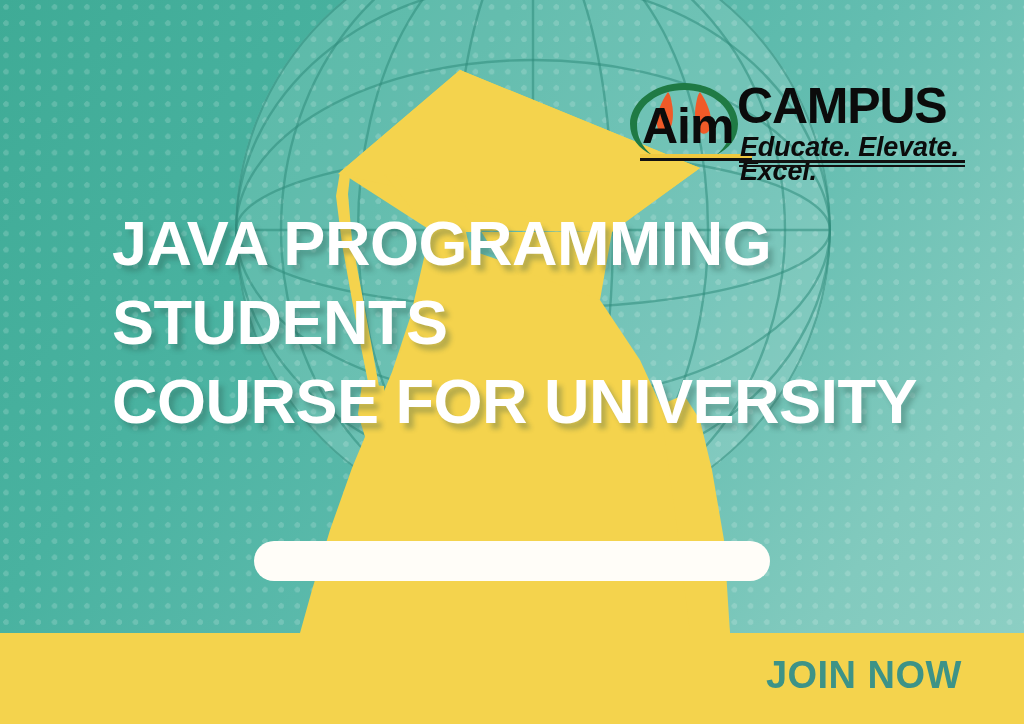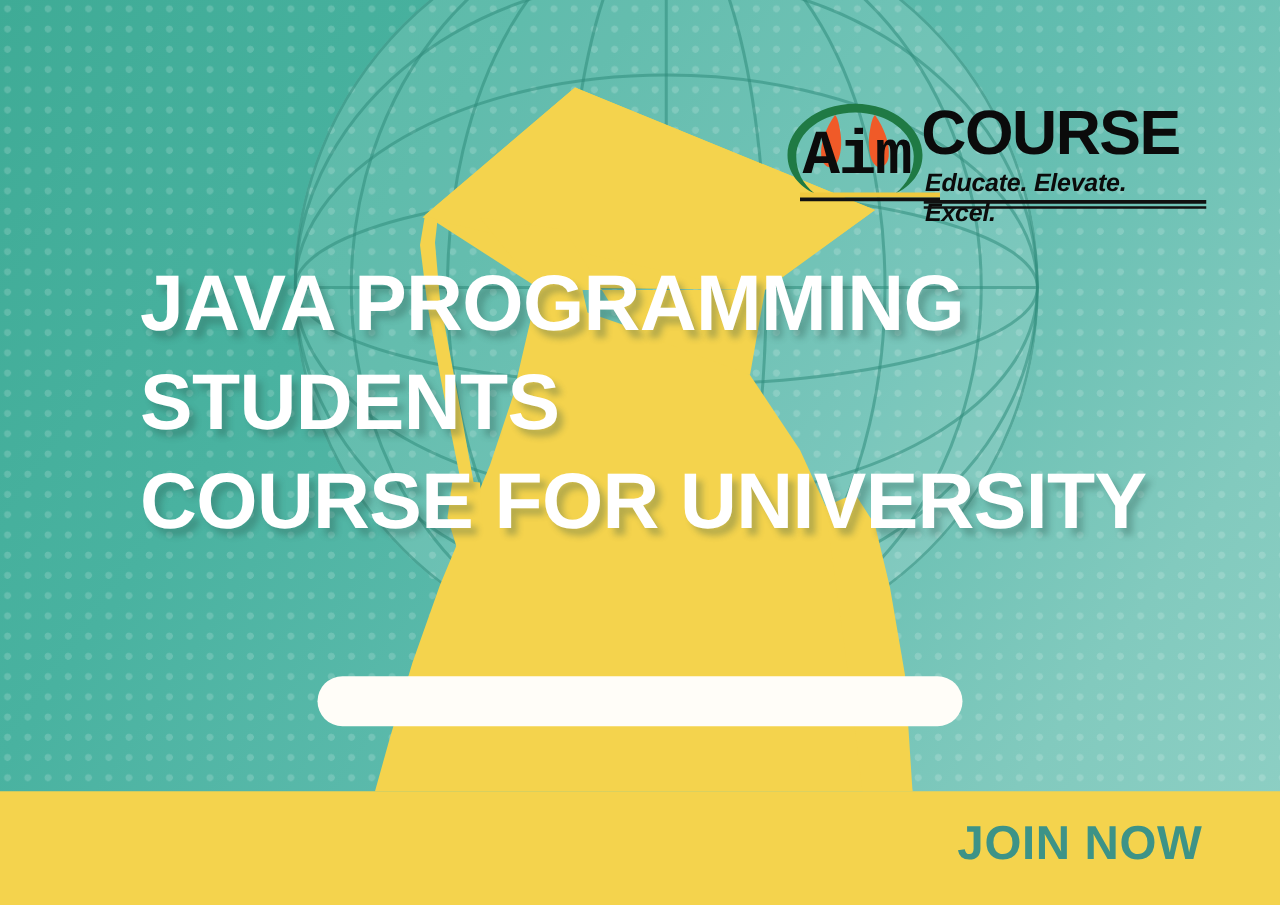--- a/index.html
+++ b/index.html
@@ -122,21 +122,21 @@
     left: 0;
     top: 4px;
     width: 122px;
     height: 86px;
   }
   .logo-mark svg { display: block; width: 100%; height: 100%; }
   .logo-aim-text {
     position: absolute;
     left: 19px;
     top: 29px;
-    font-family: Liberation Mono, monospace;
+    font-family: Liberation Sans, sans-serif;
     font-weight: 700;
     font-size: 50px;
     line-height: 50px;
     color: #0b0b0b;
     letter-spacing: -1px;
   }
   .logo-underline-yellow {
     position: absolute;
     left: 17px;
     top: 82px;
@@ -163,21 +163,21 @@
     color: #0b0b0b;
     letter-spacing: -1.2px;
   }
   .logo-tagline {
     position: absolute;
     left: 117px;
     top: 63px;
     font-family: "Liberation Sans", sans-serif;
     font-style: italic;
     font-weight: 700;
-    font-size: 20px;
+    font-size: 27px;
     line-height: 24px;
     color: #0b0b0b;
     letter-spacing: -0.2px;
   }
   .logo-tagline-rule1 {
     position: absolute;
     left: 116px;
     top: 88px;
     width: 226px;
     height: 3px;
@@ -268,19 +268,19 @@
 
         <path d="M45 16 C38 26 33 38 34 49 C35 57 41 60 45 56
                  C50 51 51 38 49 28 C48 22 47 18 45 16 Z" fill="#f05a28"></path>
         <path d="M77 16 C84 26 89 38 88 49 C87 57 81 60 77 56
                  C72 51 71 38 73 28 C74 22 75 18 77 16 Z" fill="#f05a28"></path>
       </svg>
     </div>
     <div class="logo-aim-text">Aim</div>
     <div class="logo-underline-yellow"></div>
     <div class="logo-underline-black"></div>
-    <div class="logo-campus">COURSE</div>
+    <div class="logo-campus">CAMPUS</div>
     <div class="logo-tagline">Educate. Elevate. Excel.</div>
     <div class="logo-tagline-rule1"></div>
     <div class="logo-tagline-rule2"></div>
   </div>
 
 </div>
 
 </body></html>

